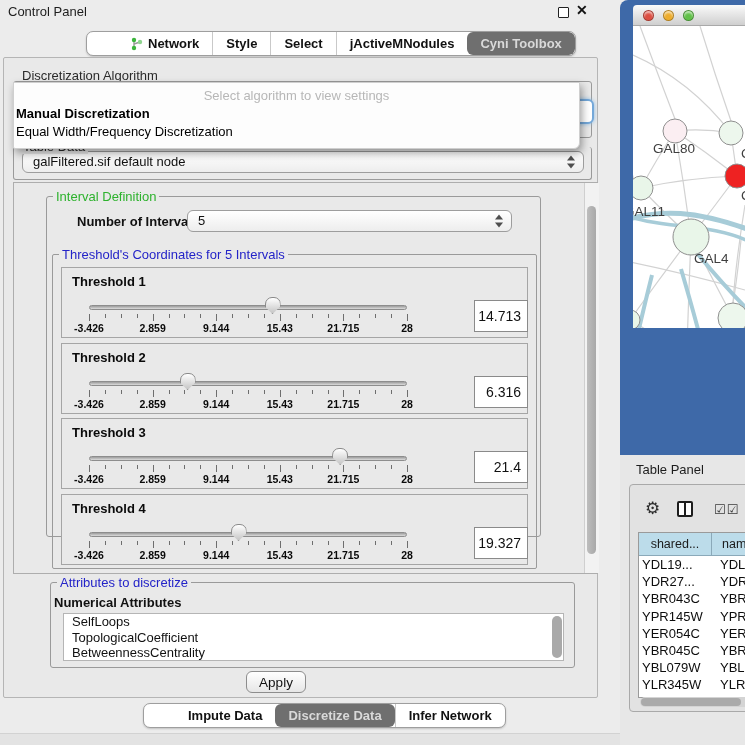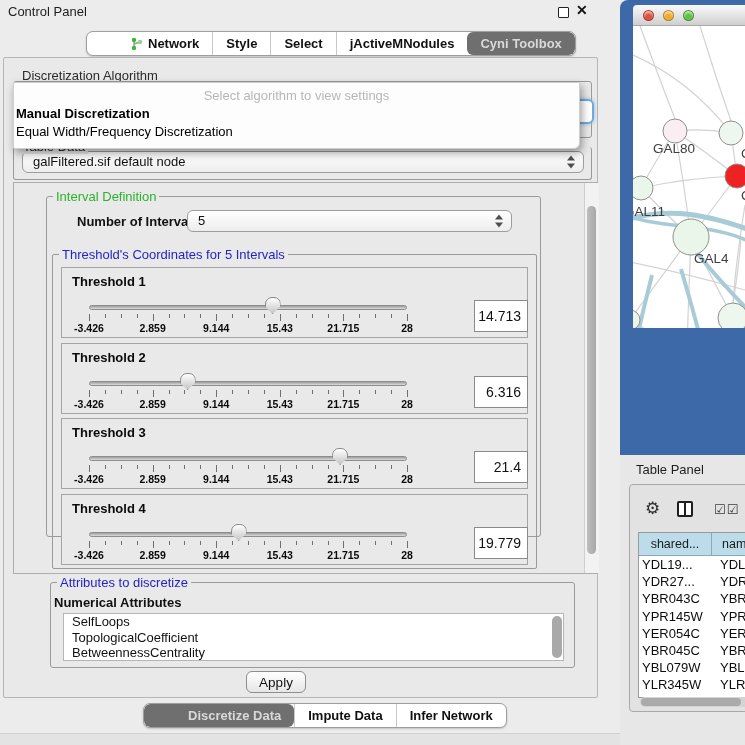--- a/index.html
+++ b/index.html
@@ -307,21 +307,21 @@
                 <div class="tick major" style="left: 345px;"></div>
               </div>
     <div class="tick-labels">
                 <span style="left: 27px;">-3.426</span>
                 <span style="left: 90.6px;">2.859</span>
                 <span style="left: 154.2px;">9.144</span>
                 <span style="left: 217.8px;">15.43</span>
                 <span style="left: 281.4px;">21.715</span>
                 <span style="left: 345px;">28</span>
               </div>
-    <div class="value-box">19.779</div>
+    <div class="value-box">19.327</div>
   </div>
 </div>
       </div>
     </div>
     <div id="scroll-bar">
       <div id="scroll-thumb"></div>
     </div>
   </div>
 
   <div class="group" id="attr-group">
@@ -331,25 +331,25 @@
       <div class="attr-item">SelfLoops</div>
       <div class="attr-item">TopologicalCoefficient</div>
       <div class="attr-item">BetweennessCentrality</div>
       <div id="attr-scroll"></div>
     </div>
   </div>
 
   <div id="apply-btn">Apply</div>
 
   <div class="tabgroup" id="bottom-tabs">
+    <div class="tab">
+        <span>Impute Data</span>
+      </div>
     <div class="tab selected">
         <span>Discretize Data</span>
-      </div>
-    <div class="tab">
-        <span>Impute Data</span>
       </div>
     <div class="tab">
         <span>Infer Network</span>
       </div>
   </div>
 
   <div id="left-bottom-line"></div>
 
   <div id="net-window" style="background: rgb(62, 105, 168);">
     <div id="net-titlebar">

